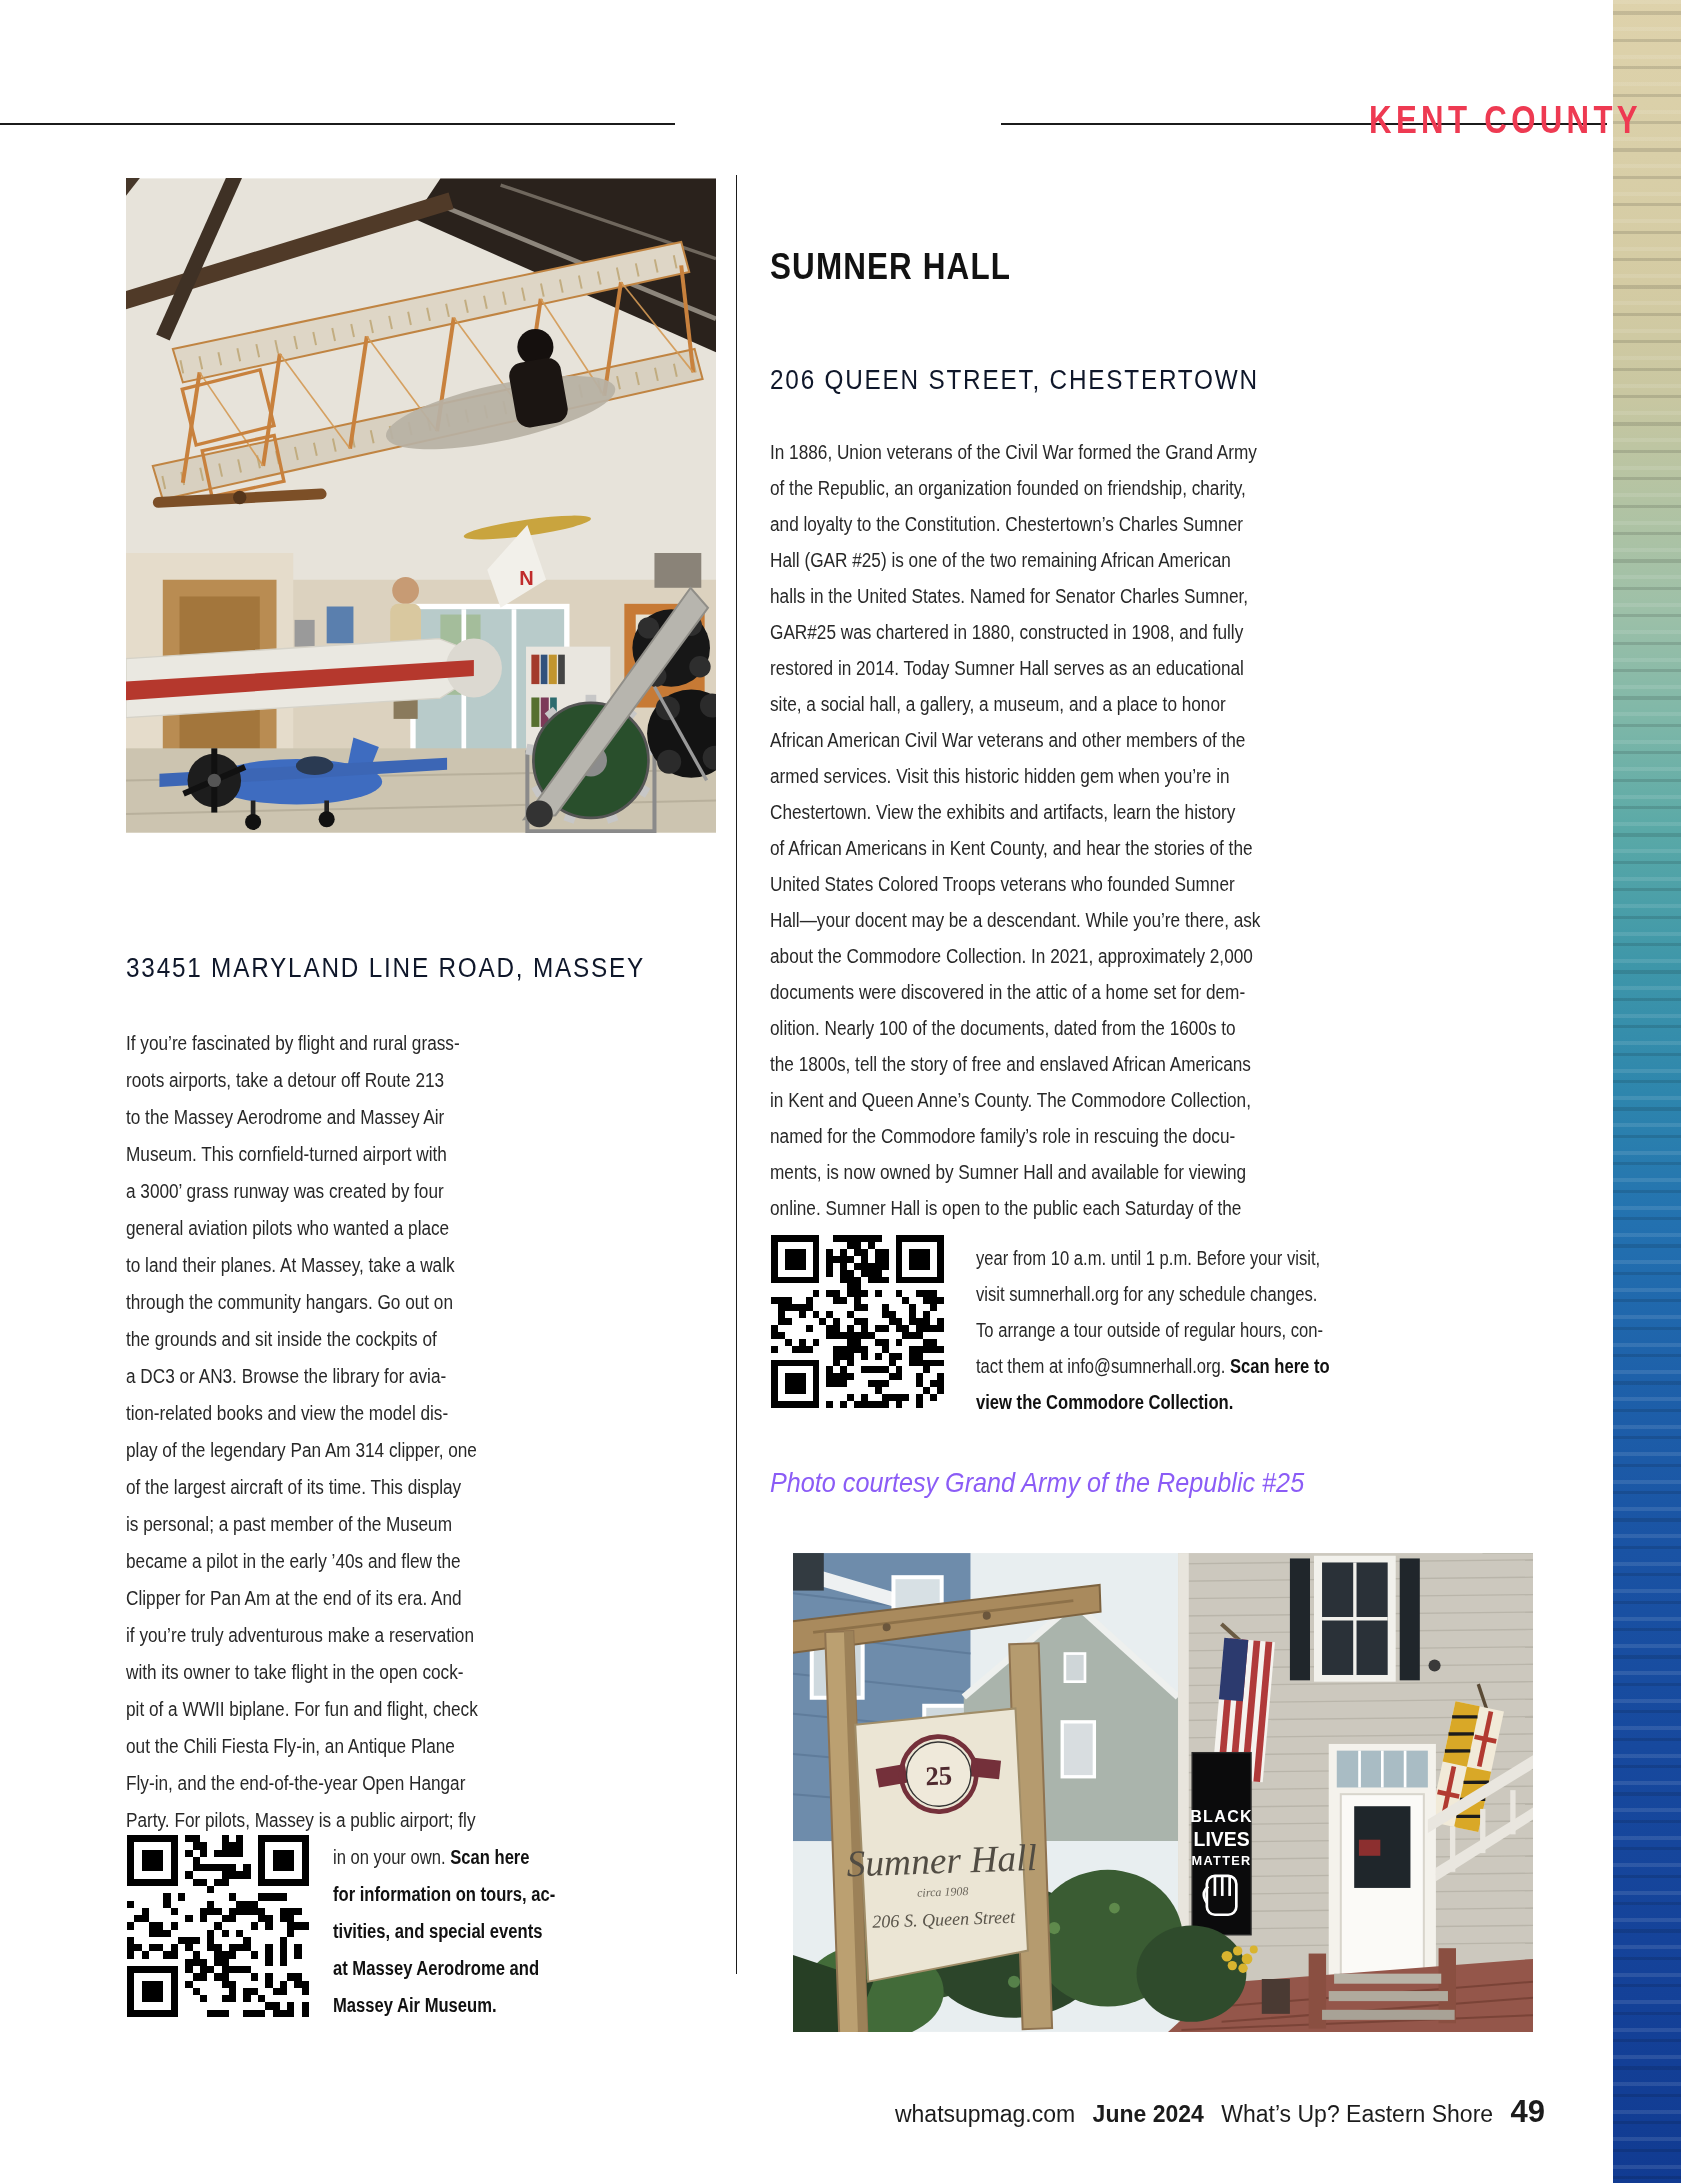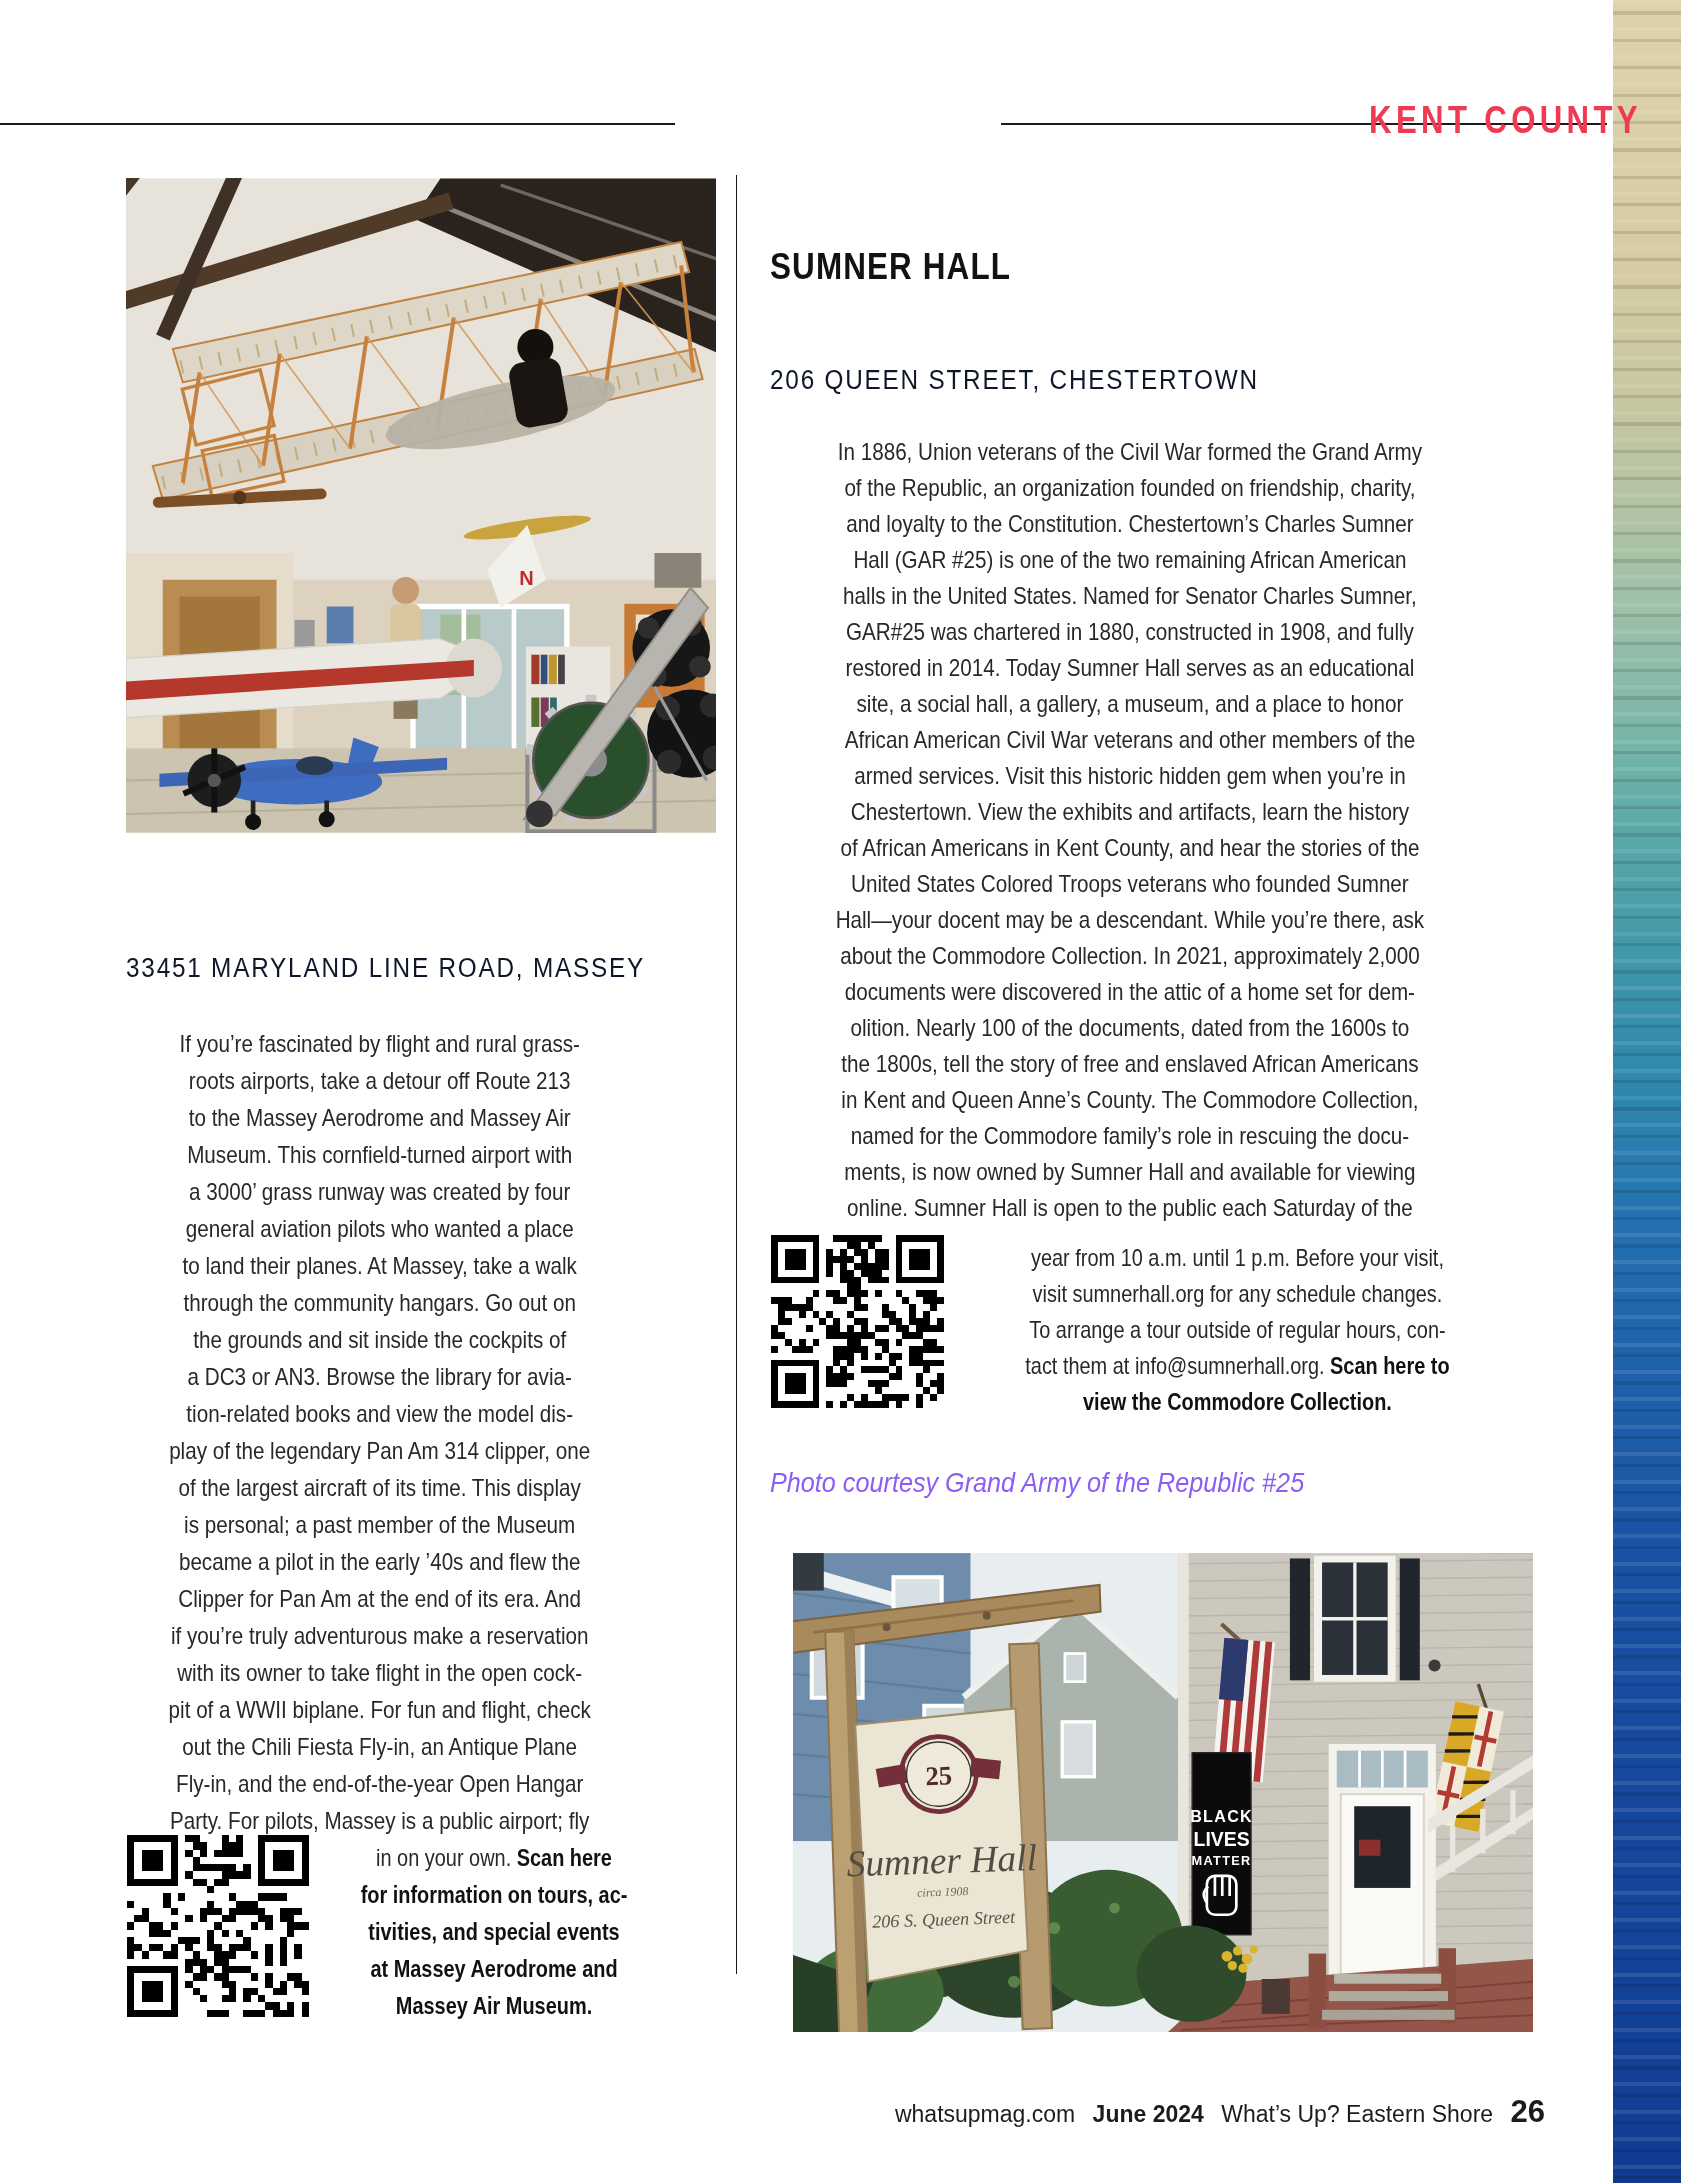--- a/index.html
+++ b/index.html
@@ -27,21 +27,21 @@
   .rule.r{left:1001px;width:606px;}
   .divider{left:736px;top:175px;width:1.3px;height:1799px;background:#1b1b1b;}
 
   
   .h1{font-weight:700;color:#121212;font-size:37px;line-height:57px;}
   .h1 .hs{display:inline-block;transform:scaleX(.85);transform-origin:0 0;white-space:nowrap;letter-spacing:1.3px;}
   .addr{color:#0f172a;font-size:27px;}
   .addr .hs{display:inline-block;transform:scaleX(.9);transform-origin:0 0;white-space:nowrap;letter-spacing:2px;}
 
   
-  .lines{font-size:24px;line-height:37px;color:#282828;text-align:center;}
+  .lines{font-size:20px;line-height:37px;color:#282828;}
   .lines.lh54{line-height:36px;}
   .tline{white-space:nowrap;transform:scaleX(.86);transform-origin:0 50%;}
   .qr-lines .tline{transform:scaleX(.83);}
   .b{font-weight:700;color:#111;}
   .caption{font-style:italic;font-size:28px;color:#8b5cf6;}
   .caption .hs{display:inline-block;transform:scaleX(.9);transform-origin:0 0;white-space:nowrap;}
 
   
   .footer{top:2094px;right:136px;display:flex;align-items:baseline;gap:17.4px;
     font-size:23px;color:#1c1c1c;white-space:nowrap;}
@@ -854,17 +854,17 @@
       <text x="220" y="478" text-anchor="middle" font-family="'Liberation Serif',serif" font-style="italic" font-size="56" fill="#514c43">Sumner Hall</text>
       <text x="220" y="512" text-anchor="middle" font-family="'Liberation Serif',serif" font-style="italic" font-size="18" fill="#6b665c">circa 1908</text>
       <text x="220" y="556" text-anchor="middle" font-family="'Liberation Serif',serif" font-style="italic" font-size="27" fill="#5a554b">206 S. Queen Street</text>
     </g>
   </svg>
 
   <div class="abs footer">
     <span>whatsupmag.com</span>
     <span class="bold">June 2024</span>
     <span>What’s Up? Eastern Shore</span>
-    <span class="pagenum">26</span>
+    <span class="pagenum">49</span>
   </div>
 
 </div>
 
 
 </body></html>

